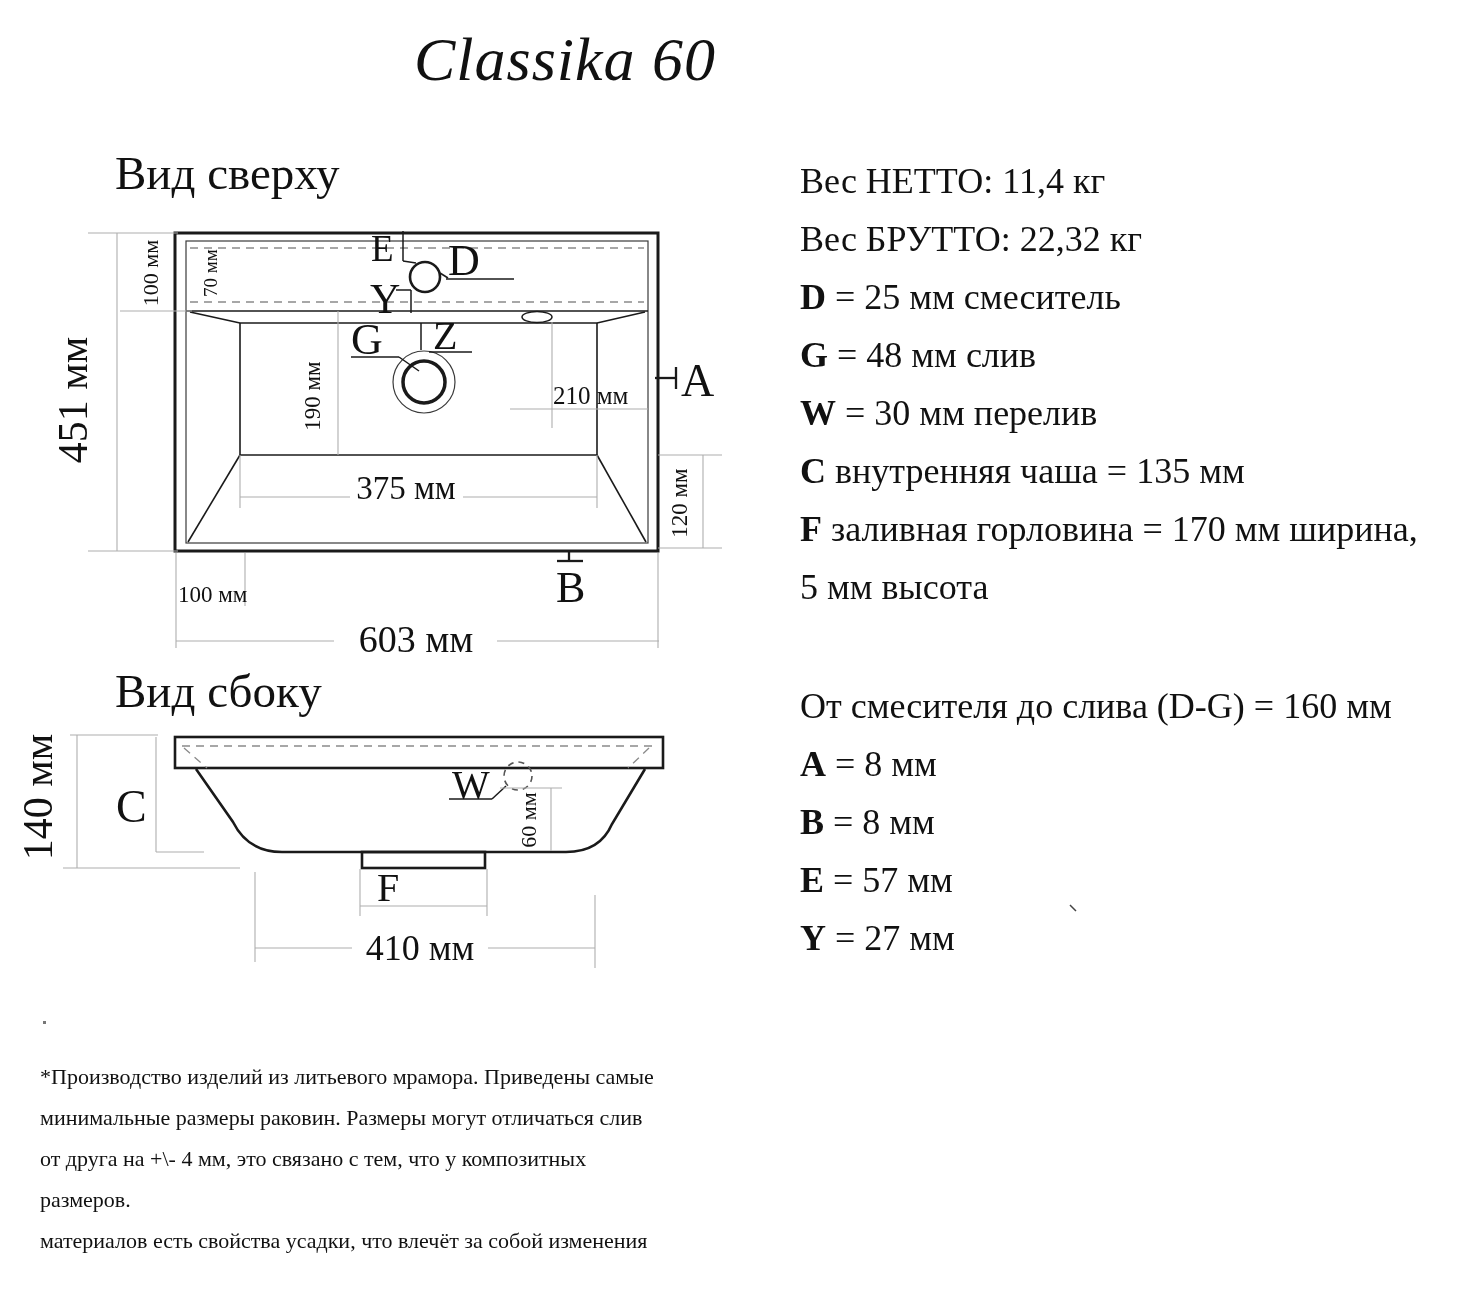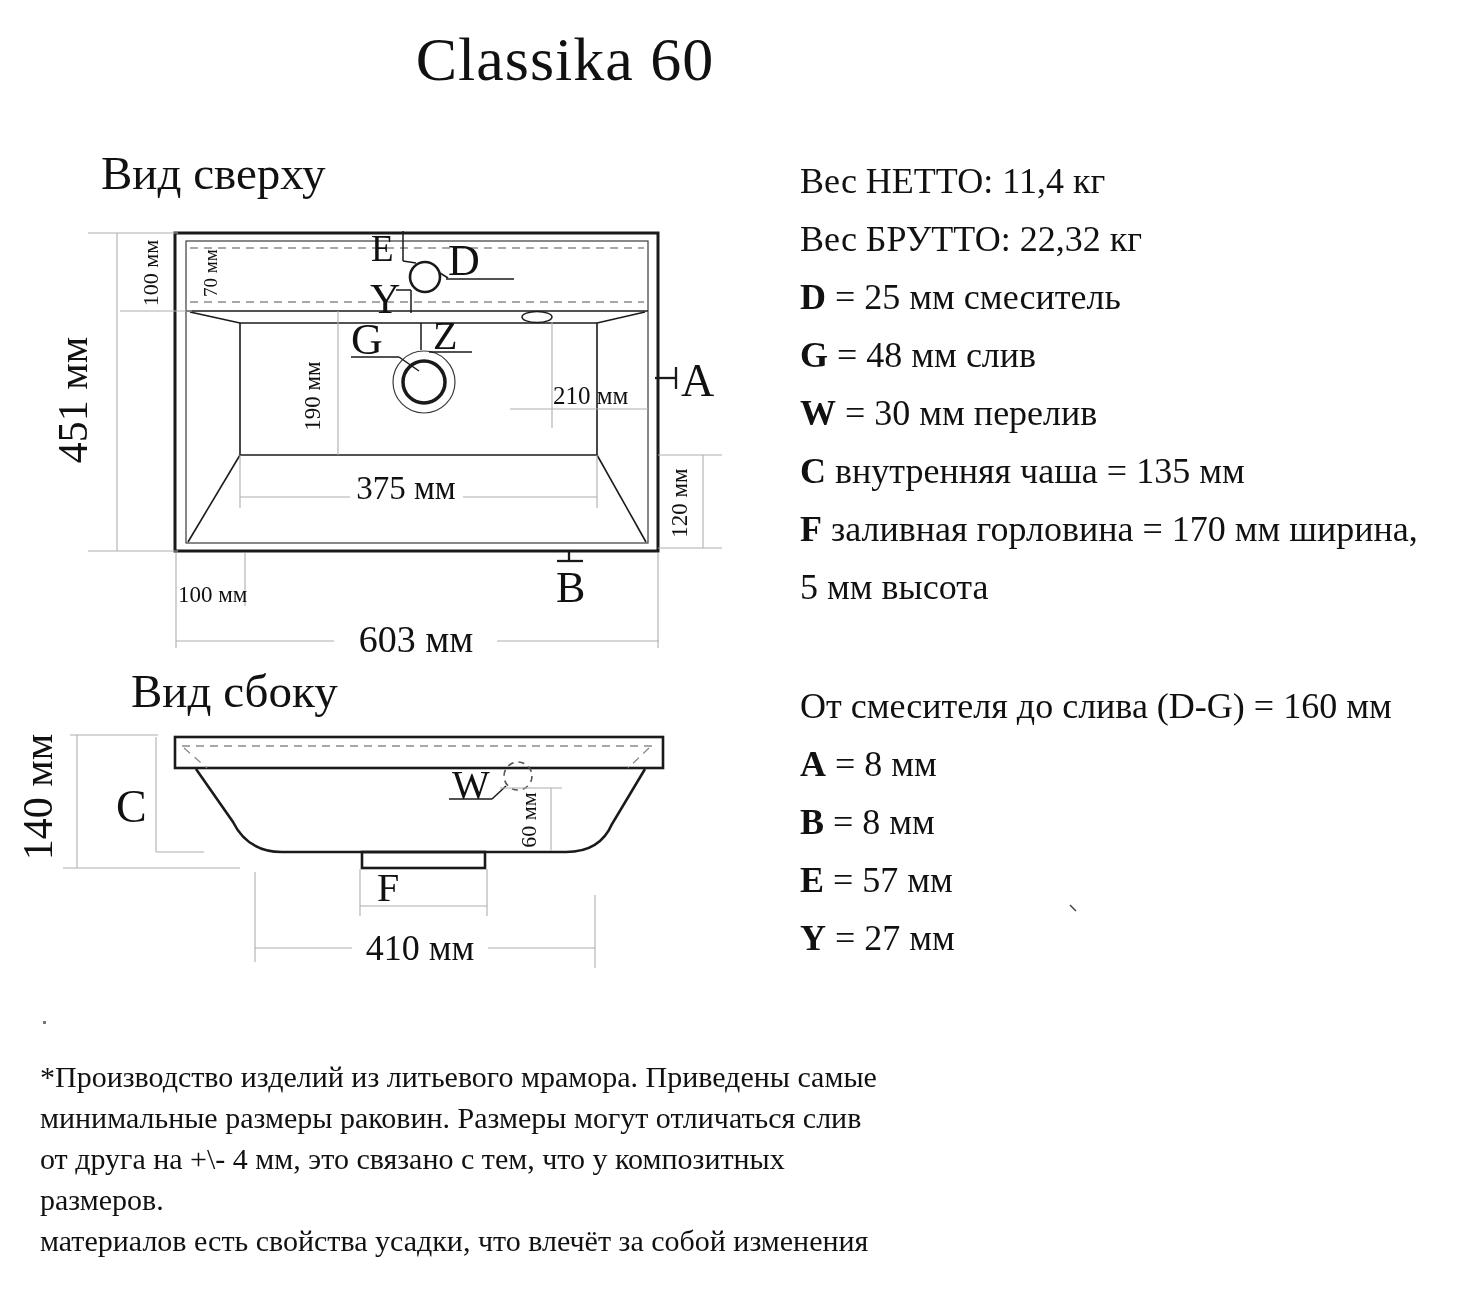--- a/index.html
+++ b/index.html
@@ -8,38 +8,38 @@
     font-family:"Liberation Serif","DejaVu Serif",serif;color:#111;
     overflow:hidden;
   }
   .abs{position:absolute;}
   .title{font-size:62px;letter-spacing:1px;}
   .h1{font-size:47px;}
   .spec-block{position:absolute;left:800px;width:670px;}
   .spec{font-size:36px;line-height:58px;white-space:nowrap;}
   .spec b{font-weight:bold;}
   .fn-block{position:absolute;left:40px;top:1056px;}
-  .fn{font-size:30px;line-height:41px;white-space:nowrap;}
+  .fn{font-size:22px;line-height:41px;white-space:nowrap;}
   svg{position:absolute;left:0;top:0;}
   svg text{font-family:"Liberation Serif","DejaVu Serif",serif;fill:#111;}
   .ink{stroke:#1a1a1a;fill:none;}
   .mid{stroke:#3a3a3a;fill:none;}
   .dim{stroke:#aeaeae;stroke-width:1.1;fill:none;}
   .dash{stroke:#8a8a8a;stroke-width:1.3;stroke-dasharray:8 6;fill:none;}
   .dashc{stroke:#555;stroke-width:1.6;stroke-dasharray:6 5;fill:none;}
   .lead{stroke:#1a1a1a;stroke-width:1.5;fill:none;}
   .tick{stroke:#1a1a1a;stroke-width:2.3;fill:none;}
 </style>
 </head>
 <body>
 
-<div class="abs title" style="left:0;top:24px;width:1130px;text-align:center;">Classika 60</div>
-
-<div class="abs h1" style="left:101px;top:146px;text-align:center;">Вид сверху</div>
-<div class="abs h1" style="left:115px;top:664px;margin-left:16px;">Вид сбоку</div>
+<div class="abs title" style="left:0;top:24px;width:1130px;text-align:center;font-style:italic;">Classika 60</div>
+
+<div class="abs h1" style="left:115px;top:146px;text-align:center;">Вид сверху</div>
+<div class="abs h1" style="left:115px;top:664px;">Вид сбоку</div>
 
 <svg width="1476" height="1308" viewBox="0 0 1476 1308">
 
   <g>
 
     <rect x="175" y="233" width="483" height="318" class="ink" stroke-width="3"></rect>
     <rect x="186" y="241" width="462" height="302" class="mid" stroke-width="1.2"></rect>
 
     <line x1="190" y1="248" x2="644" y2="248" class="dash"></line>
     <line x1="190" y1="302" x2="644" y2="302" class="dash"></line>

